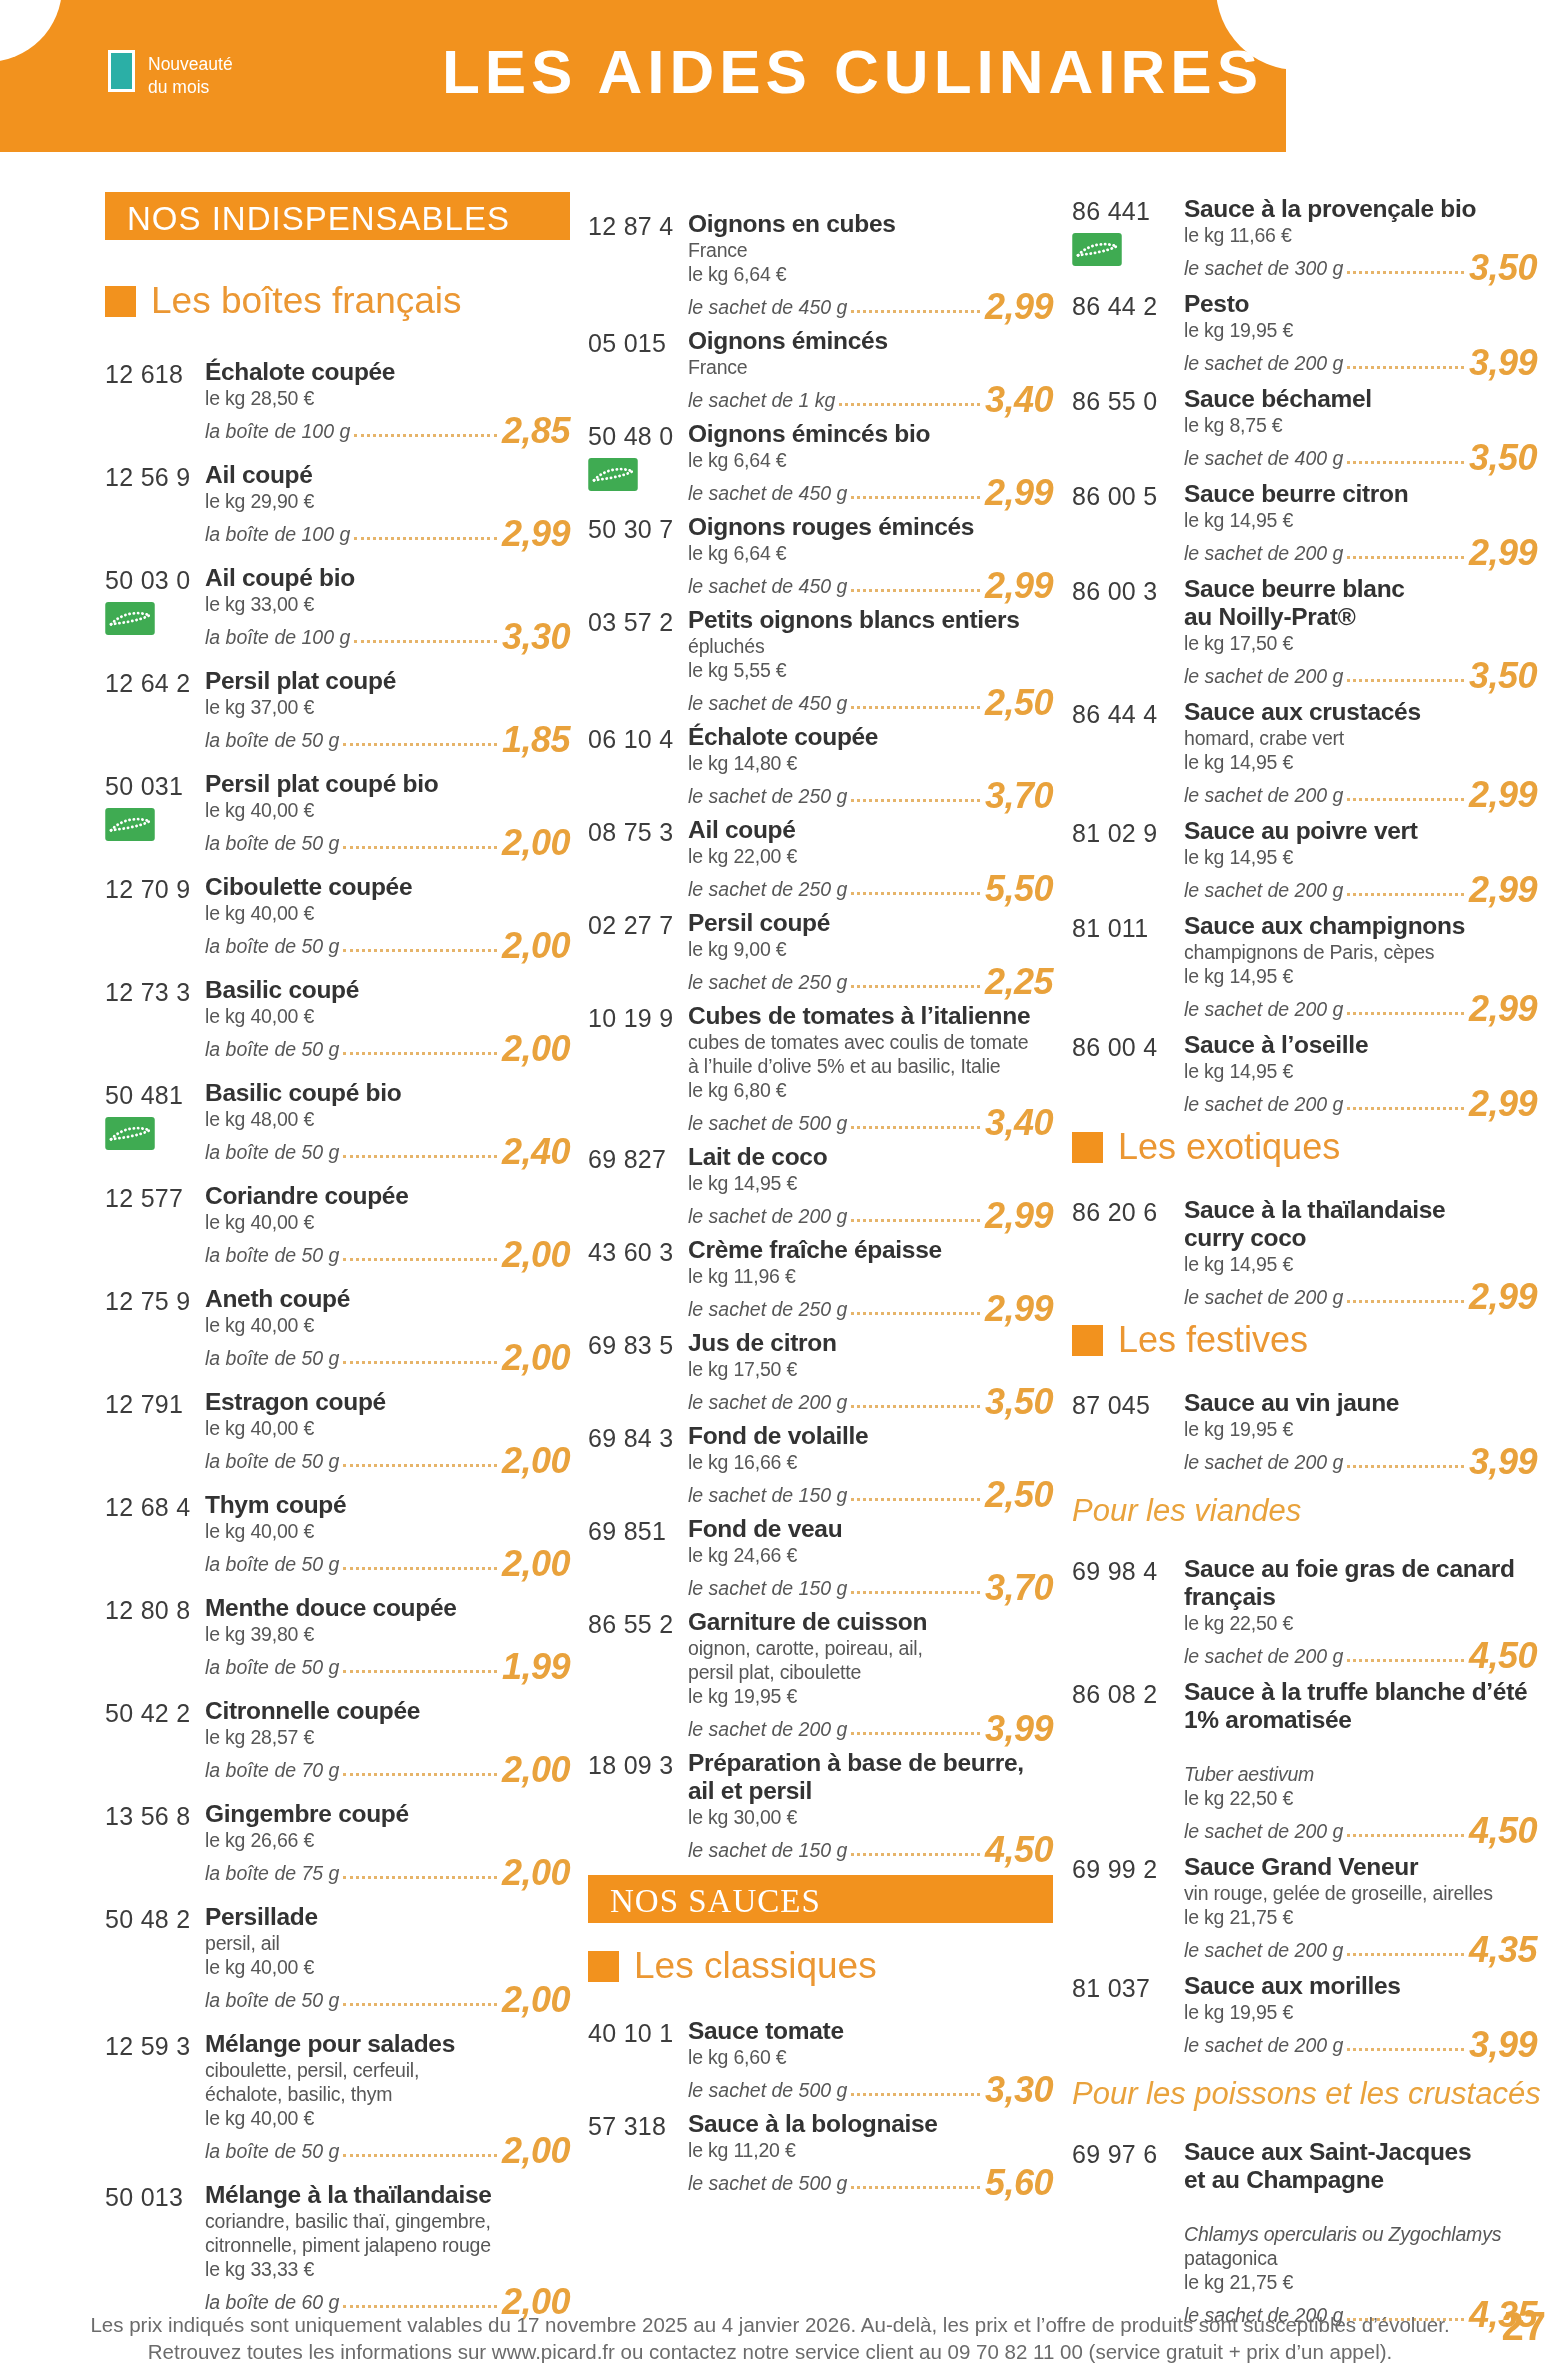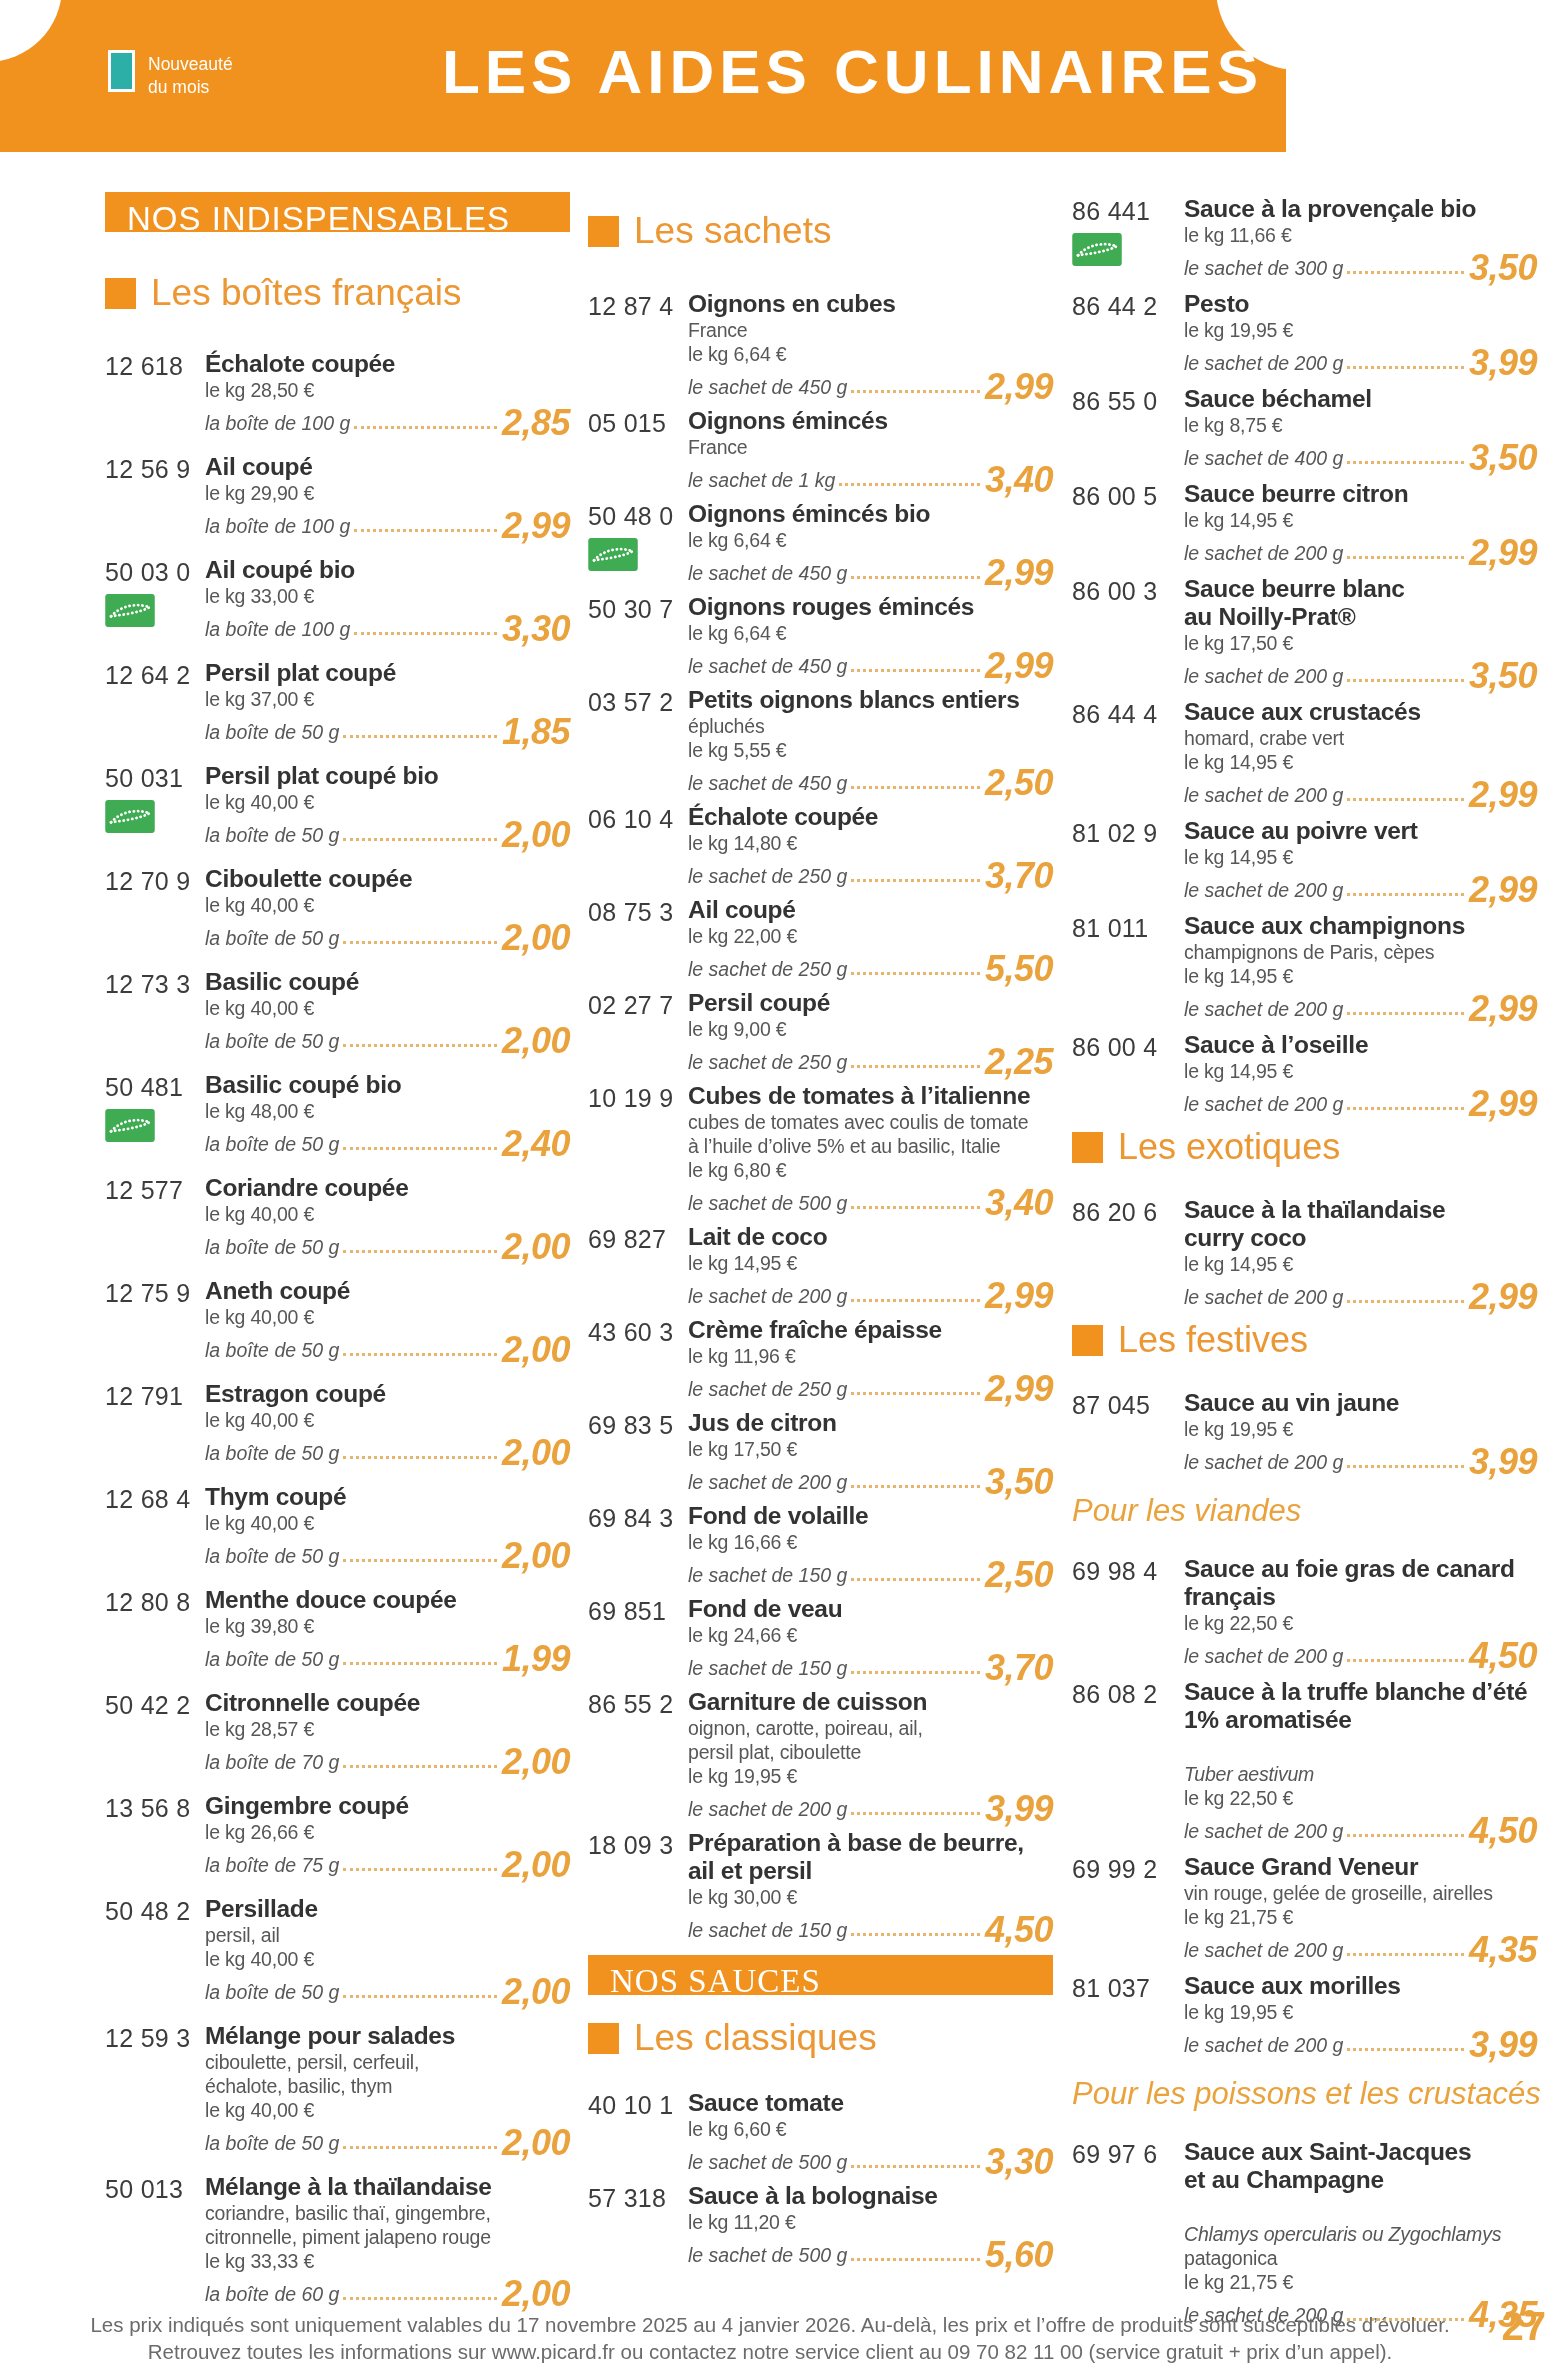--- a/index.html
+++ b/index.html
@@ -14,21 +14,21 @@
   .blob-right{width:164px;height:164px;right:-94px;top:-94px;}
   .legend{position:absolute;left:108px;top:50px;display:flex;gap:13px;}
   .swatch{width:27px;height:42px;background:#2BAFA6;border:3px solid #ffffff;box-sizing:border-box;flex:none;}
   .legend-text{color:#ffffff;font-size:17.5px;line-height:1.32;padding-top:3px;}
   .title{position:absolute;top:36px;right:23px;color:#ffffff;font-size:62px;font-weight:700;letter-spacing:5px;white-space:nowrap;}
   
   .col{position:absolute;width:465px;}
   #col1{left:105px;top:192px;}
   #col2{left:588px;top:210px;}
   #col3{left:1072px;top:195px;}
-  .banner{background:#F2921E;color:#ffffff;font-size:33px;height:40px;line-height:53px;padding-left:22px;letter-spacing:1px;}
+  .banner{background:#F2921E;color:#ffffff;font-size:33px;height:48px;line-height:53px;padding-left:22px;letter-spacing:1px;}
   #col1 .banner{margin-bottom:40px;}
   #col2 .banner{margin-top:10px;margin-bottom:22px;font-family:Liberation Serif, serif;}
   .section{display:flex;align-items:center;gap:15px;color:#EB9733;font-size:37px;margin-bottom:30px;white-space:nowrap;}
   #col1 .section{margin-bottom:36px;}
   #col2 .section:first-child{margin-bottom:38px;}
   #col3 .section{margin-bottom:28px;font-size:36px;}
   .sq{width:31px;height:31px;background:#F2921E;flex:none;}
   .subhead{font-style:italic;color:#E9A23C;font-size:31px;margin:16px 0 26px 0;white-space:nowrap;}
   
   .entry{display:flex;}
@@ -339,24 +339,20 @@
         <div class="sub">le kg 33,33 €</div>
         <div class="priceline">
           <span class="pack">la boîte de 60 g</span>
           <span class="dots"></span>
           <span class="price">2,00</span>
         </div>
       </div>
     </div>
   </div>
 <div class="col" id="col2">
-    <div class="section">
-      <span class="sq"></span>
-      <span>Les sachets</span>
-    </div>
     <div class="entry">
       <div class="codecol">
         <div class="code">12 87 4</div>
       </div>
       <div class="content">
         <div class="pname">Oignons en cubes</div>
         <div class="sub">France</div>
         <div class="sub">le kg 6,64 €</div>
         <div class="priceline">
           <span class="pack">le sachet de 450 g</span>

